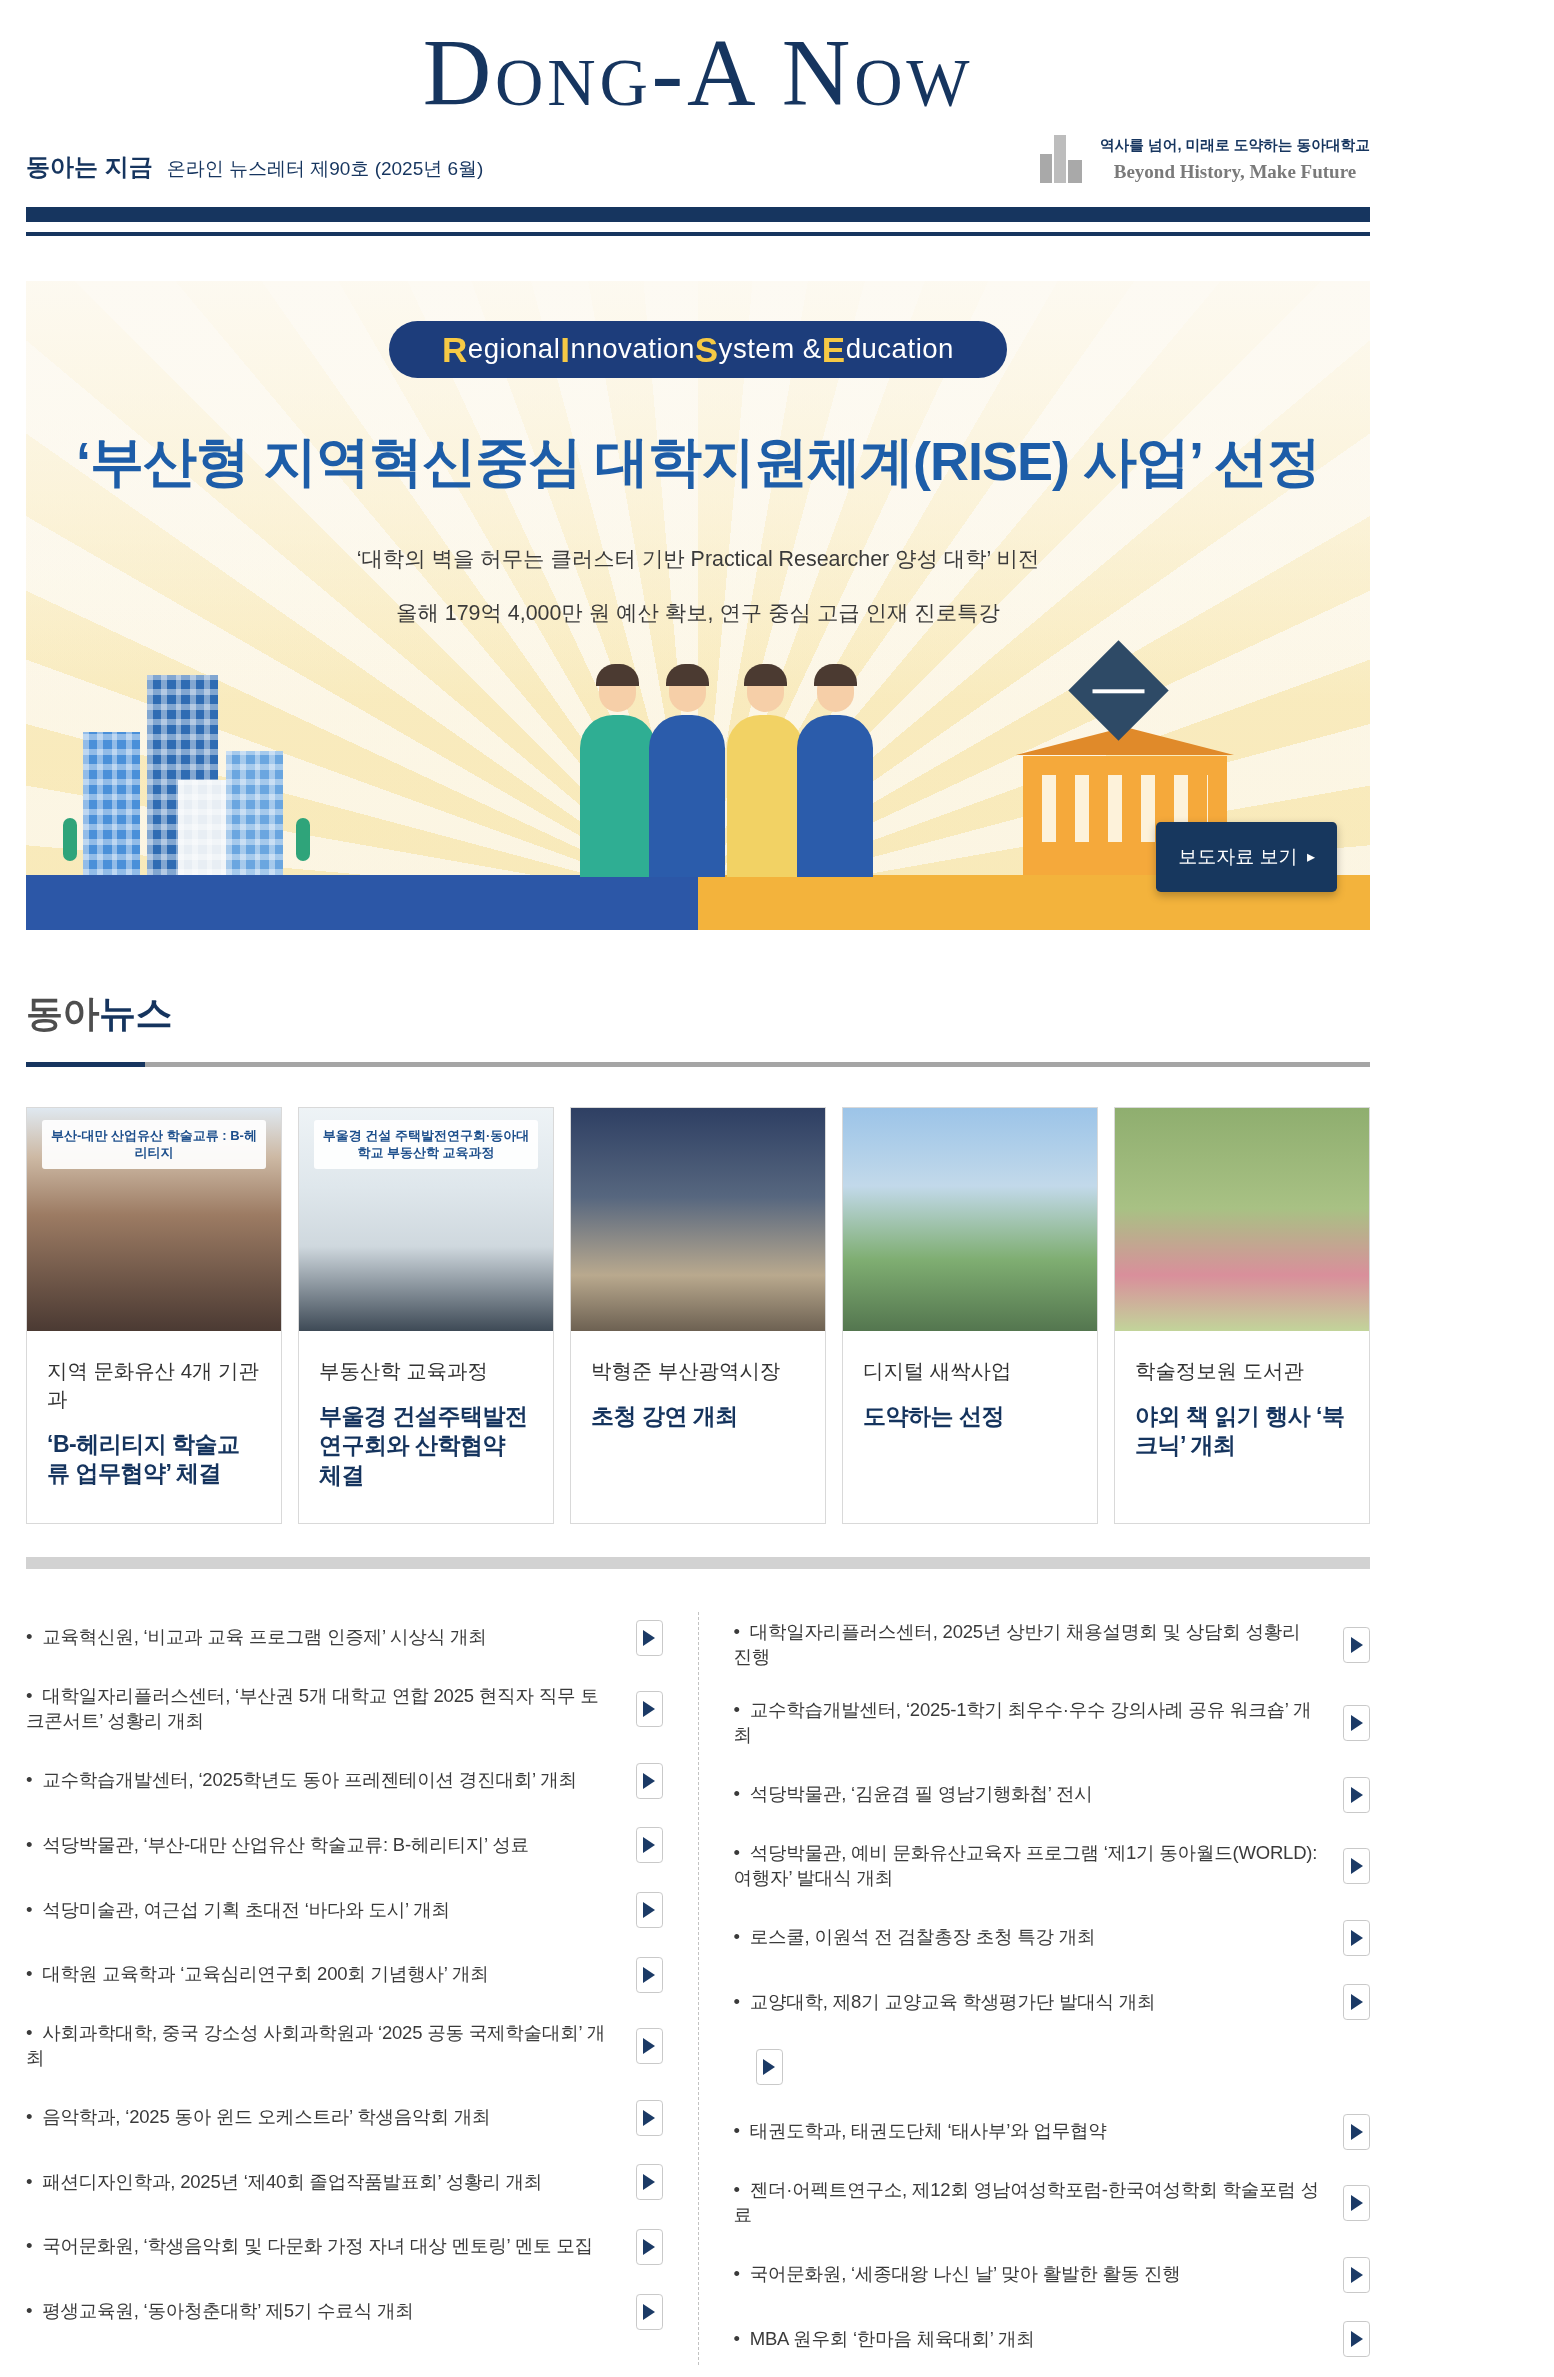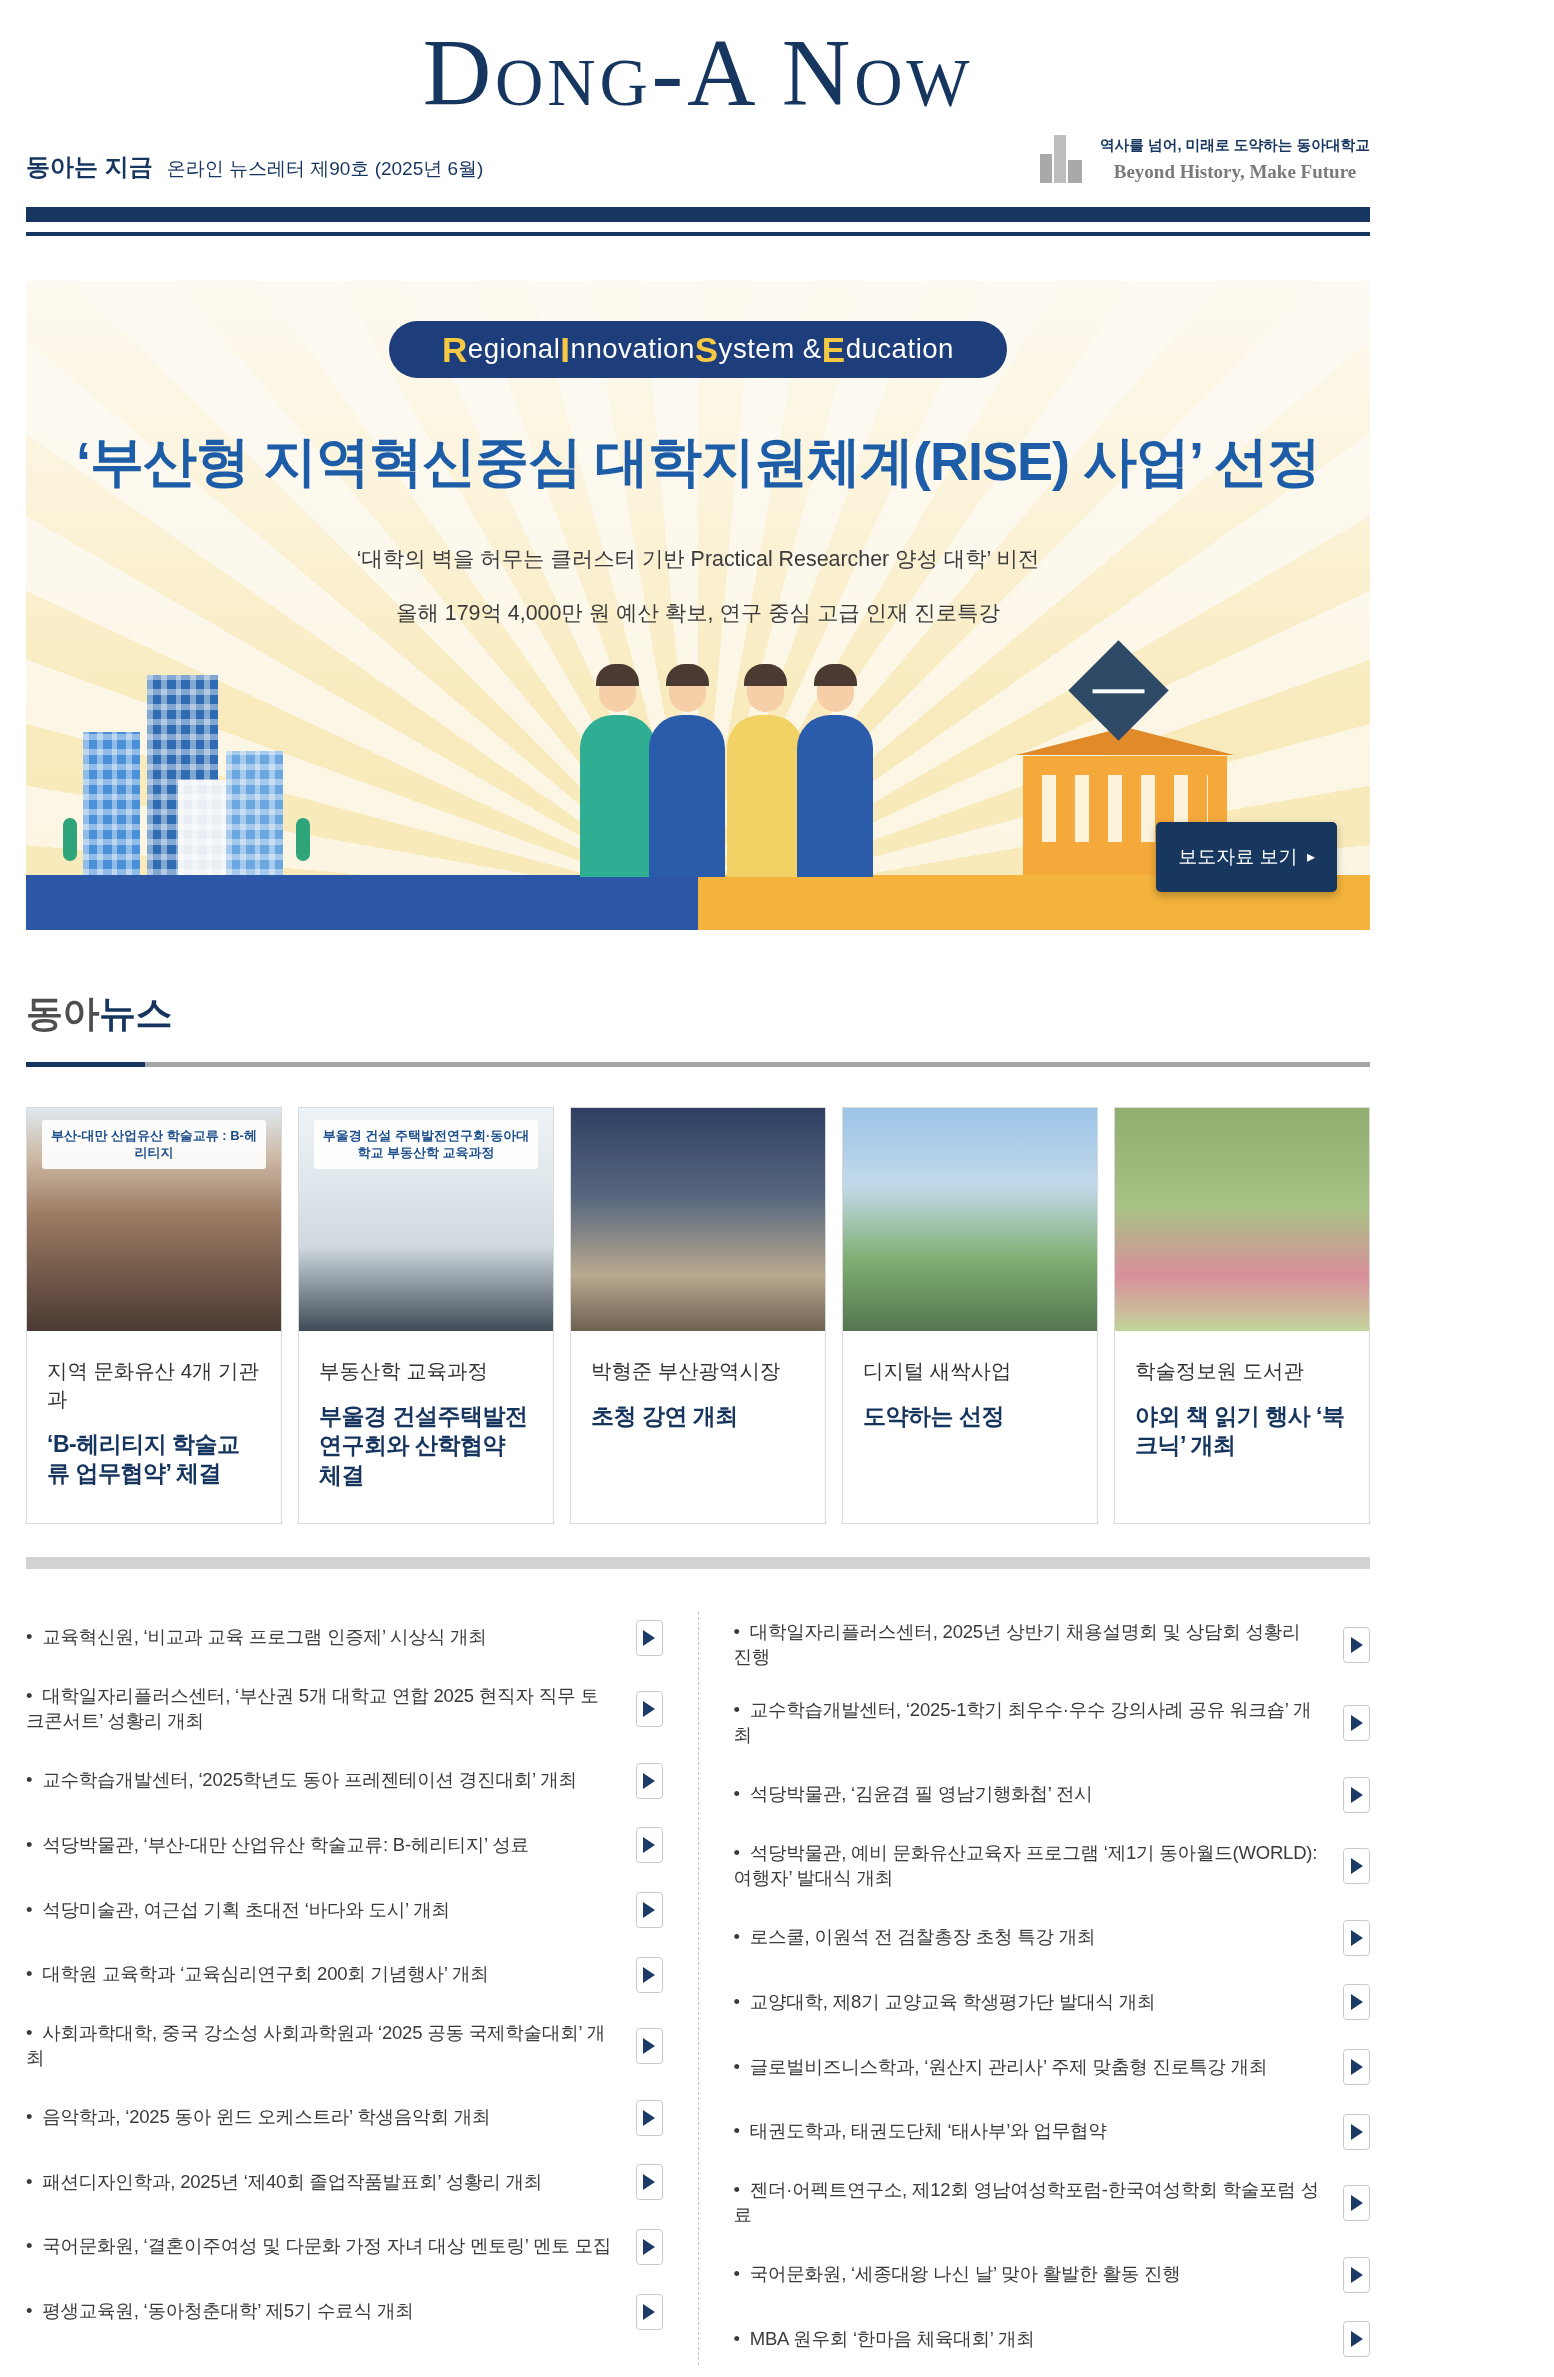--- a/index.html
+++ b/index.html
@@ -278,21 +278,21 @@
         </div>
 
         <div class="list-item">
           <span class="li-text">패션디자인학과, 2025년 ‘제40회 졸업작품발표회’ 성황리 개최</span>
           <span class="li-btn">
               <span class="tri"></span>
             </span>
         </div>
 
         <div class="list-item">
-          <span class="li-text">국어문화원, ‘결혼이주여성 및 다문화 가정 자녀 대상 멘토링’ 멘토 모집</span>
+          <span class="li-text">국어문화원, ‘학생음악회 및 다문화 가정 자녀 대상 멘토링’ 멘토 모집</span>
           <span class="li-btn">
               <span class="tri"></span>
             </span>
         </div>
 
         <div class="list-item">
           <span class="li-text">평생교육원, ‘동아청춘대학’ 제5기 수료식 개최</span>
           <span class="li-btn">
               <span class="tri"></span>
             </span>
@@ -335,21 +335,20 @@
         </div>
 
         <div class="list-item">
           <span class="li-text">교양대학, 제8기 교양교육 학생평가단 발대식 개최</span>
           <span class="li-btn">
               <span class="tri"></span>
             </span>
         </div>
 
         <div class="list-item">
-          <span class="li-text">글로벌비즈니스학과, ‘원산지 관리사’ 주제 맞춤형 진로특강 개최</span>
           <span class="li-btn">
               <span class="tri"></span>
             </span>
         </div>
 
         <div class="list-item">
           <span class="li-text">태권도학과, 태권도단체 ‘태사부’와 업무협약</span>
           <span class="li-btn">
               <span class="tri"></span>
             </span>

